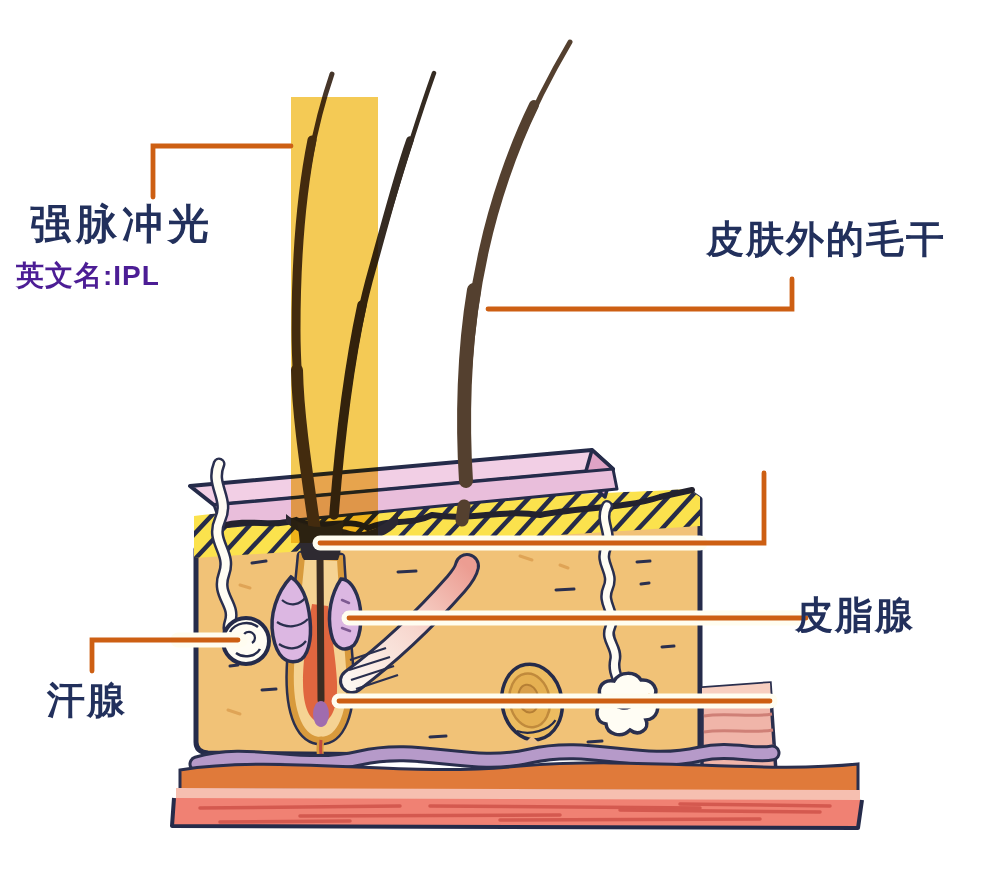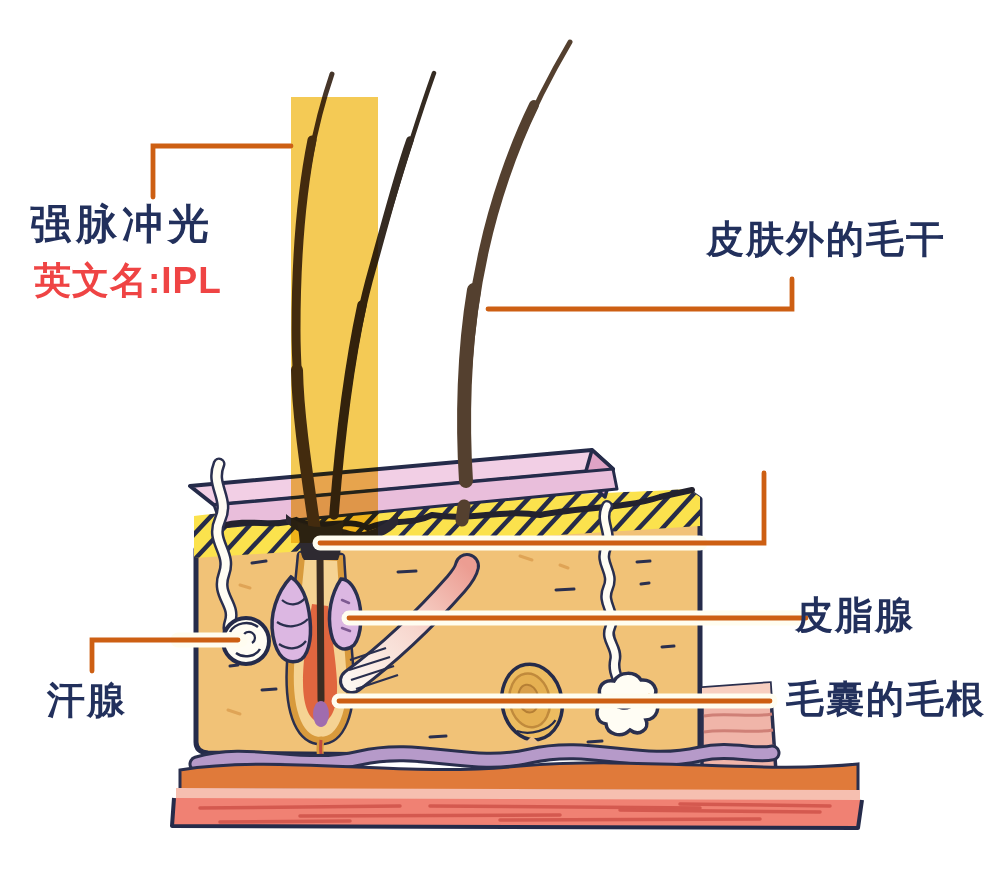--- a/index.html
+++ b/index.html
@@ -2,21 +2,21 @@
 <html><head>
 <meta charset="utf-8">
 <style>
   html,body{margin:0;padding:0;background:#fff;}
   #stage{position:relative;width:1000px;height:877px;background:#ffffff;overflow:hidden;
          font-family:"Liberation Sans","DejaVu Sans",sans-serif;}
   #art{position:absolute;left:0;top:0;}
   .lbl{position:absolute;white-space:nowrap;font-weight:700;color:#22305c;
        font-size:38px;letter-spacing:2px;line-height:1.1;}
   .lbl-ipl-title{left:30px;top:202px;font-size:41px;letter-spacing:5px;}
-  .lbl-ipl-sub{left:34px;top:261px;font-size:37px;letter-spacing:1px;color:#ef4444;}
+  .lbl-ipl-sub{left:16px;top:261px;font-size:28px;letter-spacing:1px;color:#4c1d95;}
   .lbl-outside{left:706px;top:219px;}
   .lbl-inside{left:700px;top:415px;}
   .lbl-sebaceous{left:795px;top:595px;}
   .lbl-root{left:786px;top:679px;}
   .lbl-sweat{left:47px;top:680px;}
 </style>
 </head>
 <body>
 
 <div id="stage">
@@ -216,16 +216,15 @@
       <path d="M339,701 L770,701"></path>
       <path d="M238,640 L92,640 L92,671"></path>
     </g>
   </g>
 </svg>
 
 <div class="lbl lbl-ipl-title">强脉冲光</div>
 <div class="lbl lbl-ipl-sub">英文名:IPL</div>
 <div class="lbl lbl-outside">皮肤外的毛干</div>
 <div class="lbl lbl-sebaceous">皮脂腺</div>
-<div class="lbl lbl-root">毛囊的毛根</div>
 <div class="lbl lbl-sweat">汗腺</div>
 
 </div>
 
 </body></html>

